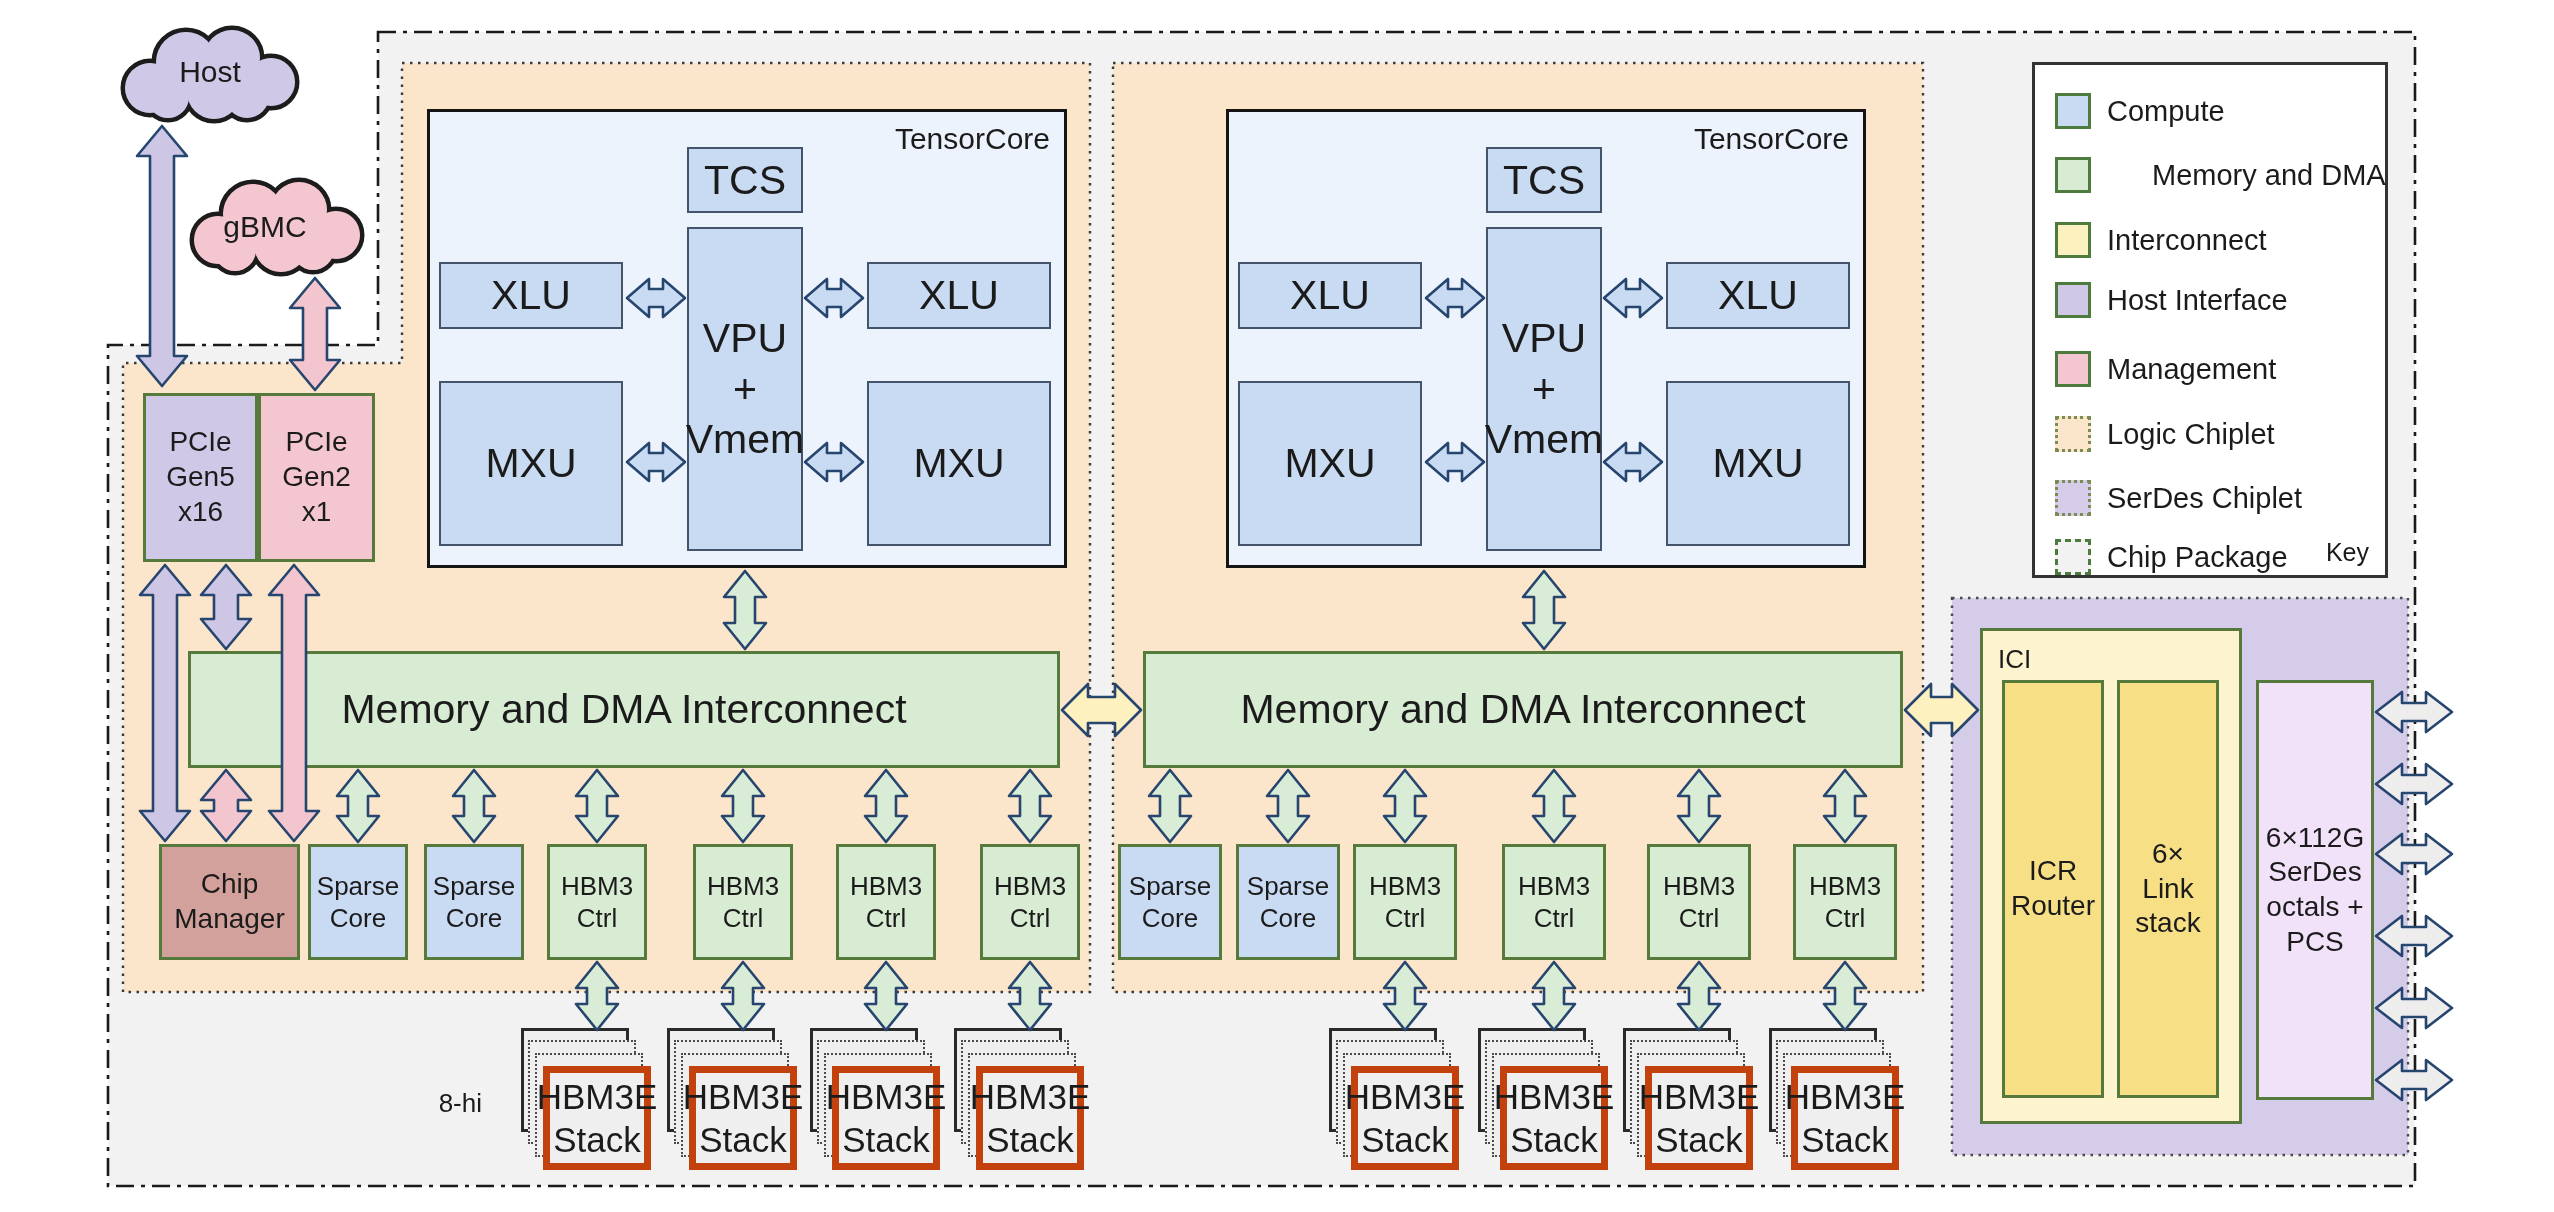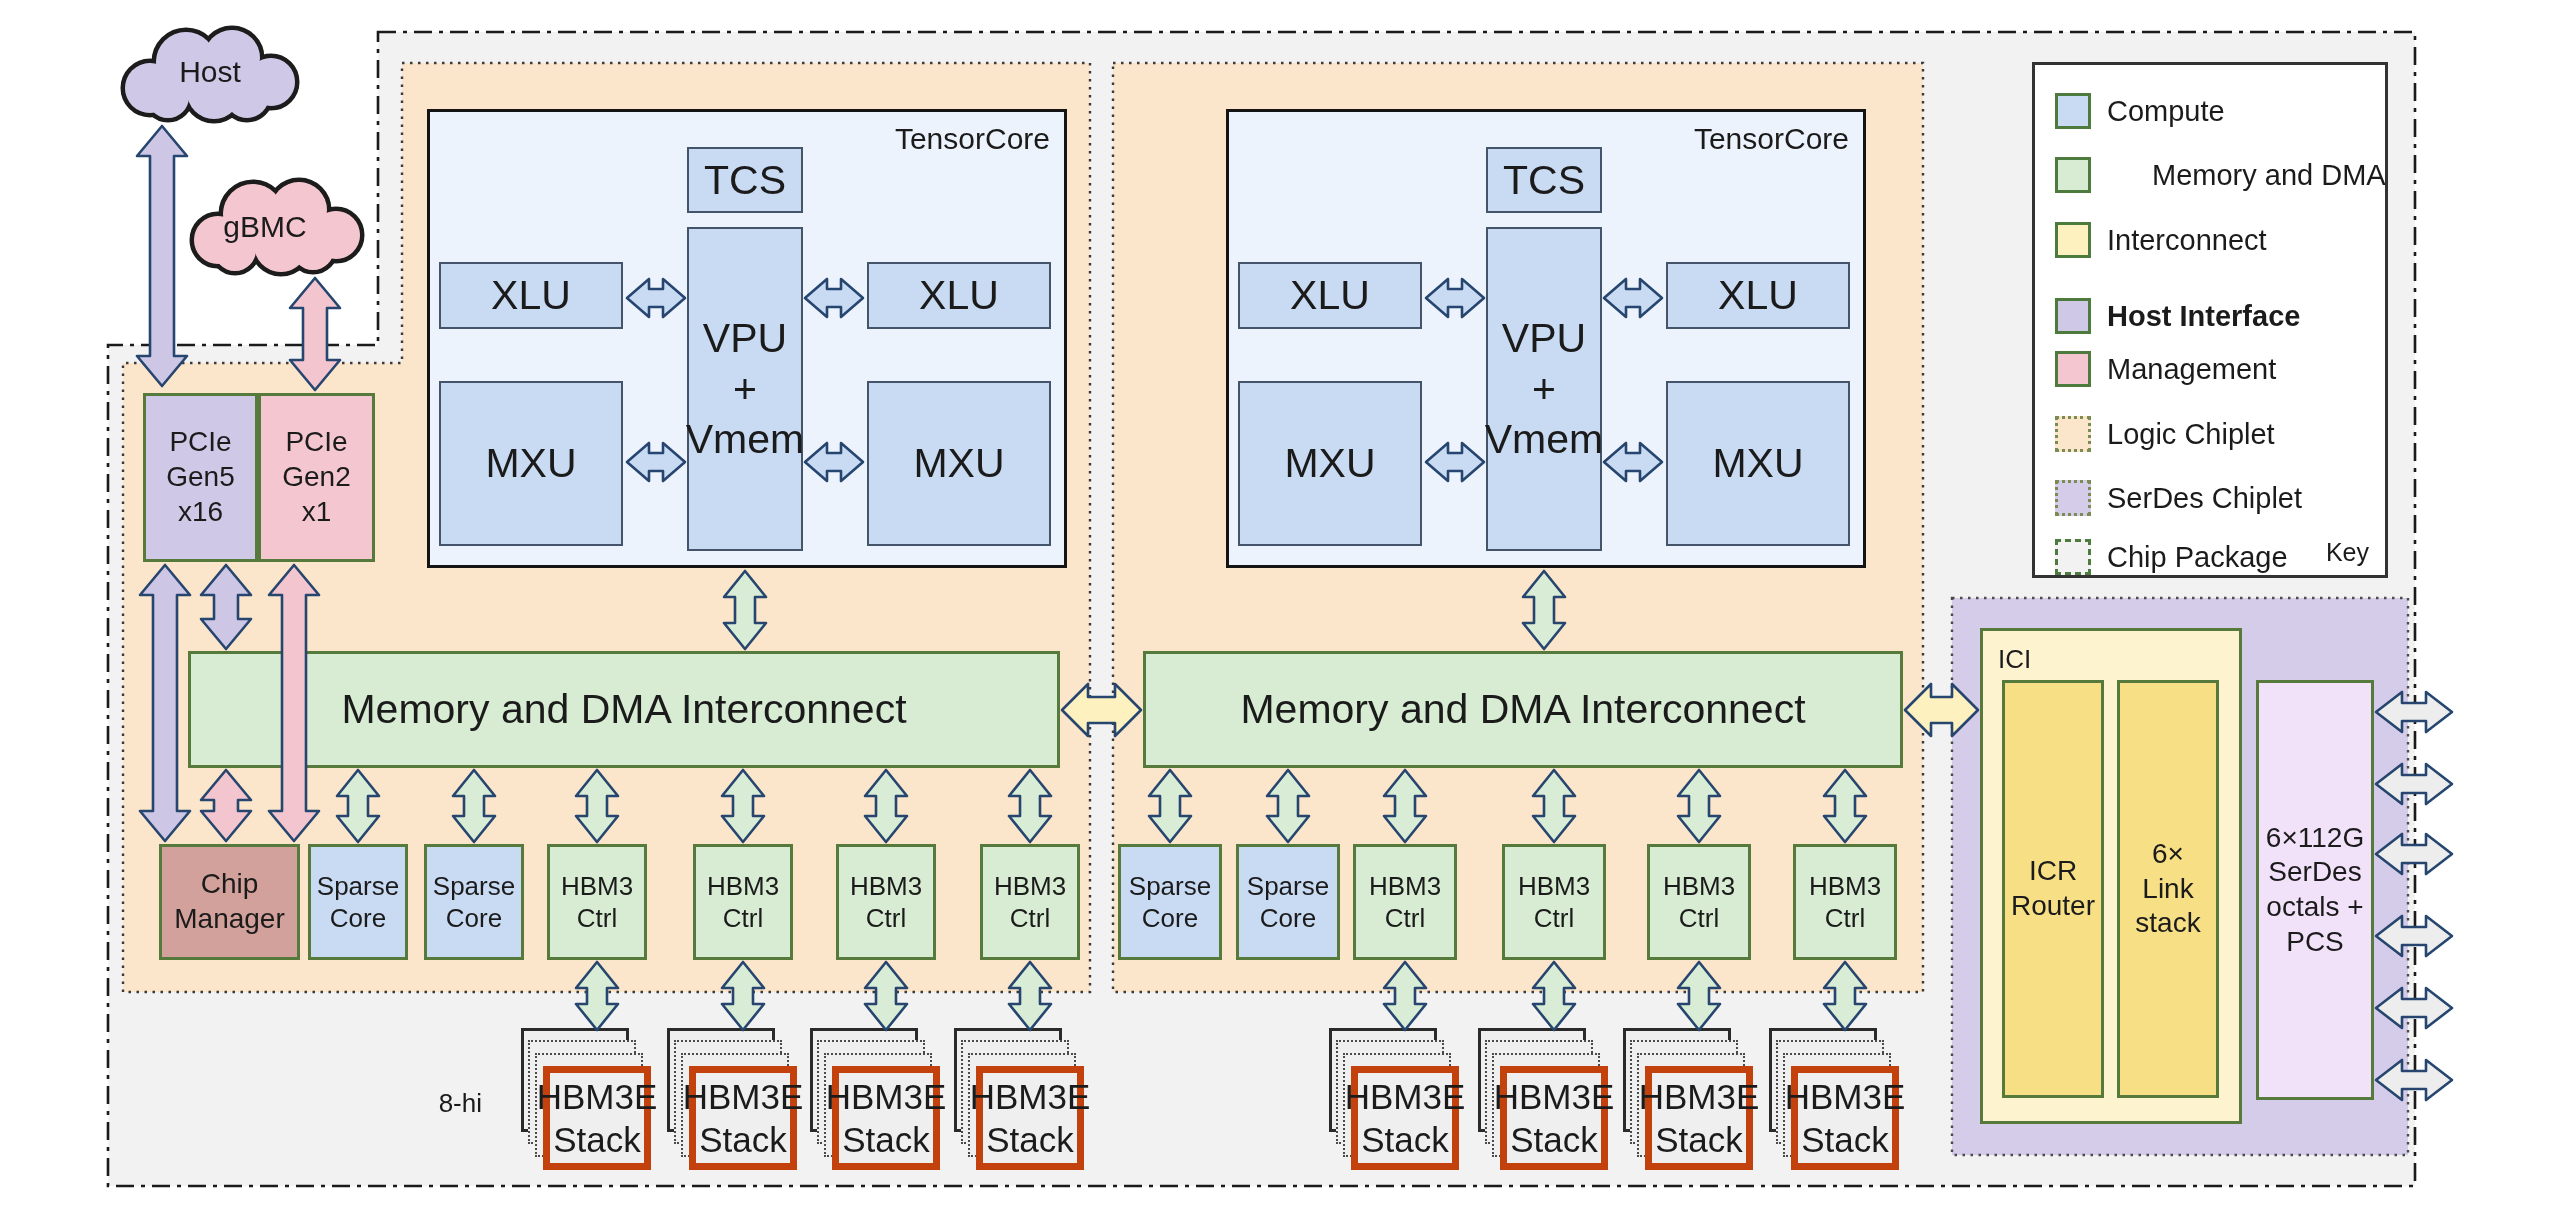--- a/index.html
+++ b/index.html
@@ -310,21 +310,21 @@
       <span>Compute</span>
     </div>
   <div class="lrow" style="top:91px;gap:45px;">
       <div class="lsw lsw-solid" style="background:#d7ecd2;"></div>
       <span>Memory and DMA</span>
     </div>
   <div class="lrow" style="top:156px;">
       <div class="lsw lsw-solid" style="background:#fdf1c0;"></div>
       <span>Interconnect</span>
     </div>
-  <div class="lrow" style="top:232px;font-weight:bold;">
+  <div class="lrow" style="top:216px;">
       <div class="lsw lsw-solid" style="background:#cfc8e6;"></div>
       <span>Host Interface</span>
     </div>
   <div class="lrow" style="top:285px;">
       <div class="lsw lsw-solid" style="background:#f4c7d0;"></div>
       <span>Management</span>
     </div>
   <div class="lrow" style="top:350px;">
       <div class="lsw lsw-dot" style="background:#fbe5cb;"></div>
       <span>Logic Chiplet</span>

